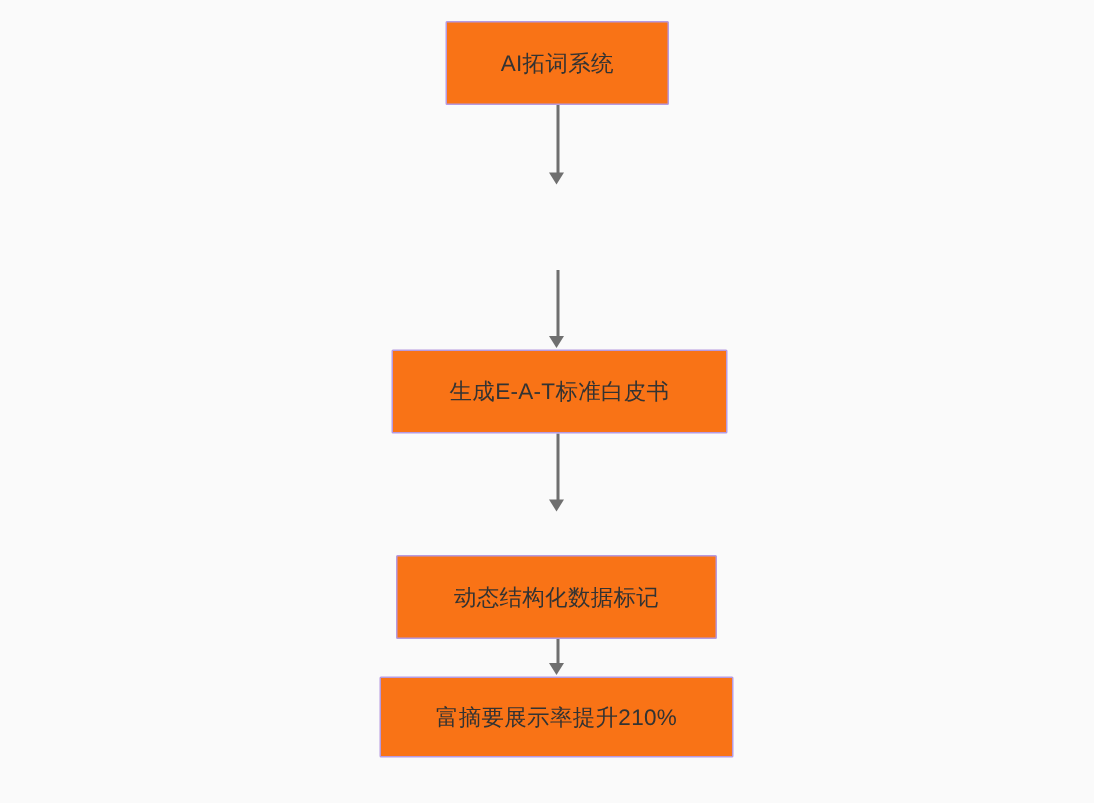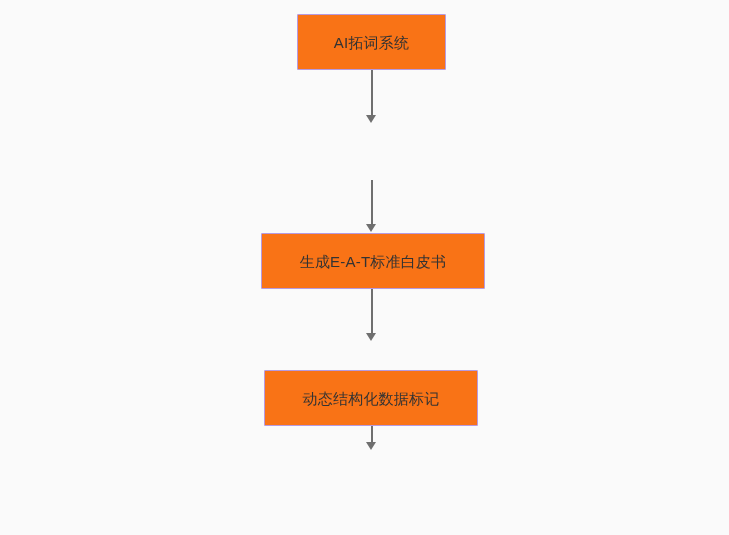--- a/index.html
+++ b/index.html
@@ -88,14 +88,17 @@
 
 
   <div class="node" style="left:261px; top:233px; width:224px; height:56px;">
     <span class="node-label">生成E-A-T标准白皮书</span>
   </div>
 
   <div class="node" style="left:264px; top:342px; width:214px; height:56px;margin-top:28px;">
     <span class="node-label">动态结构化数据标记</span>
   </div>
 
+  <div class="node" style="left:253px; top:451px; width:236px; height:54px;">
+    <span class="node-label">富摘要展示率提升210%</span>
+  </div>
 
 </div>
 
 </body></html>

